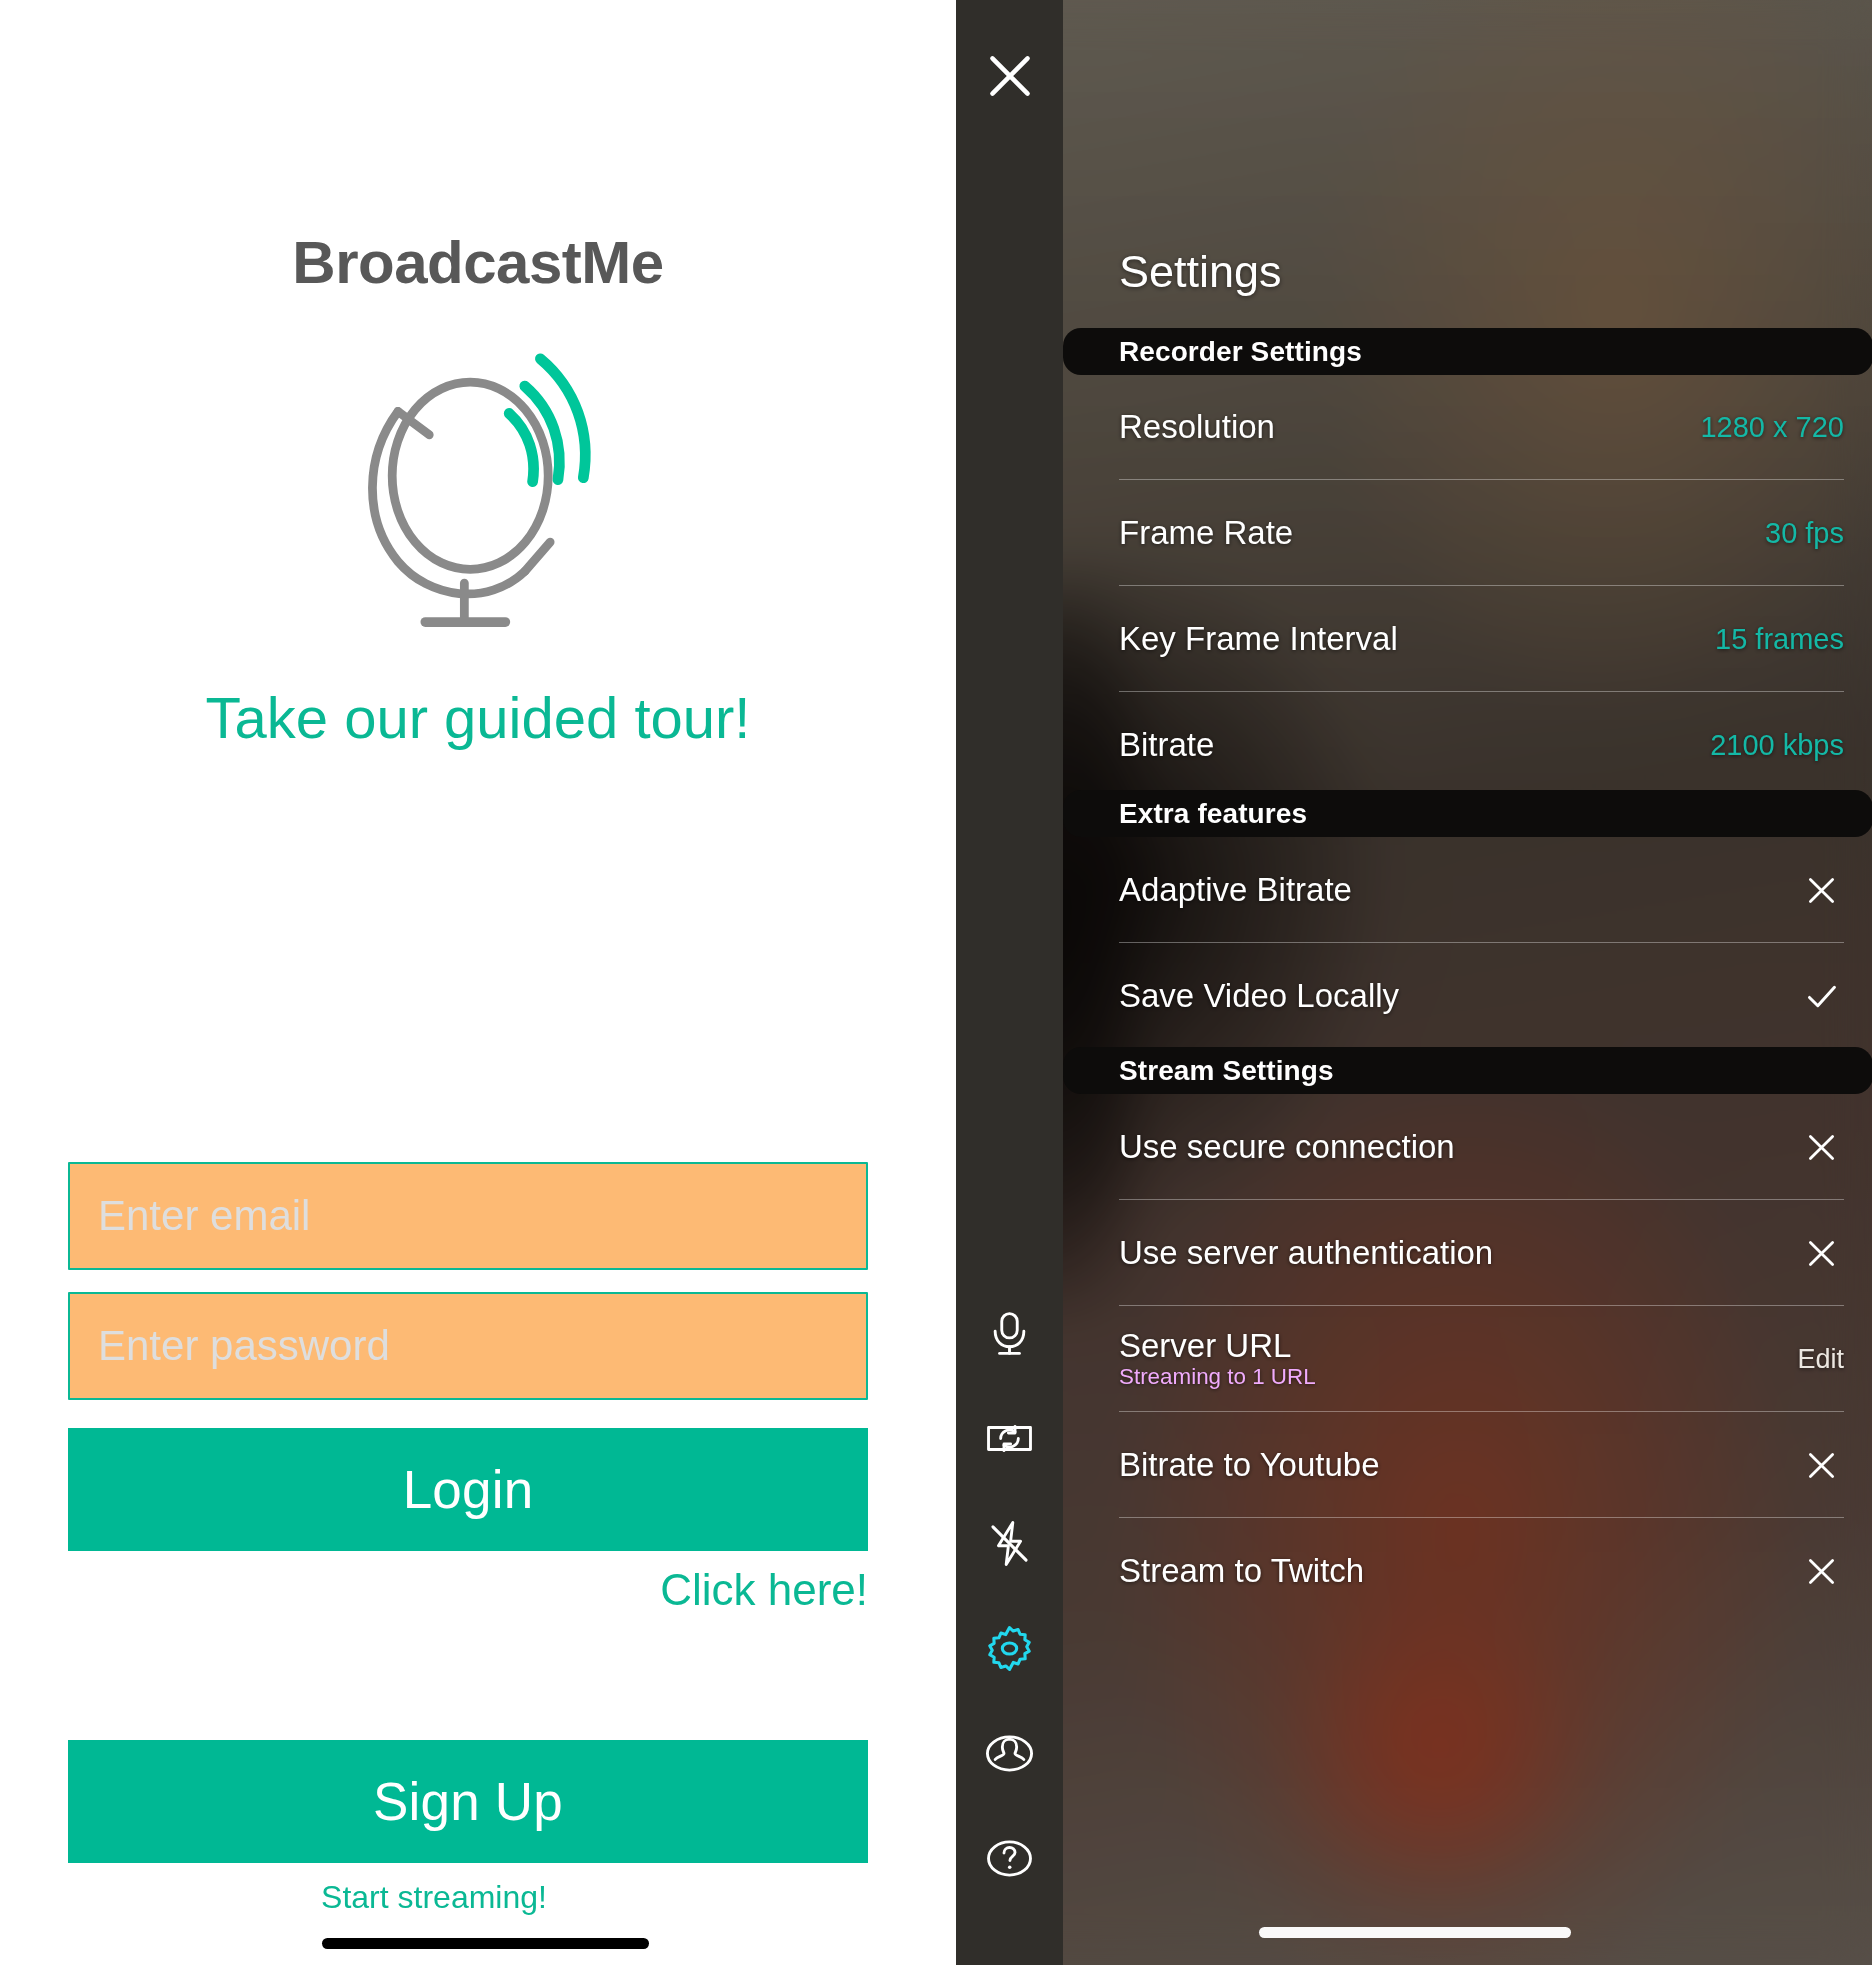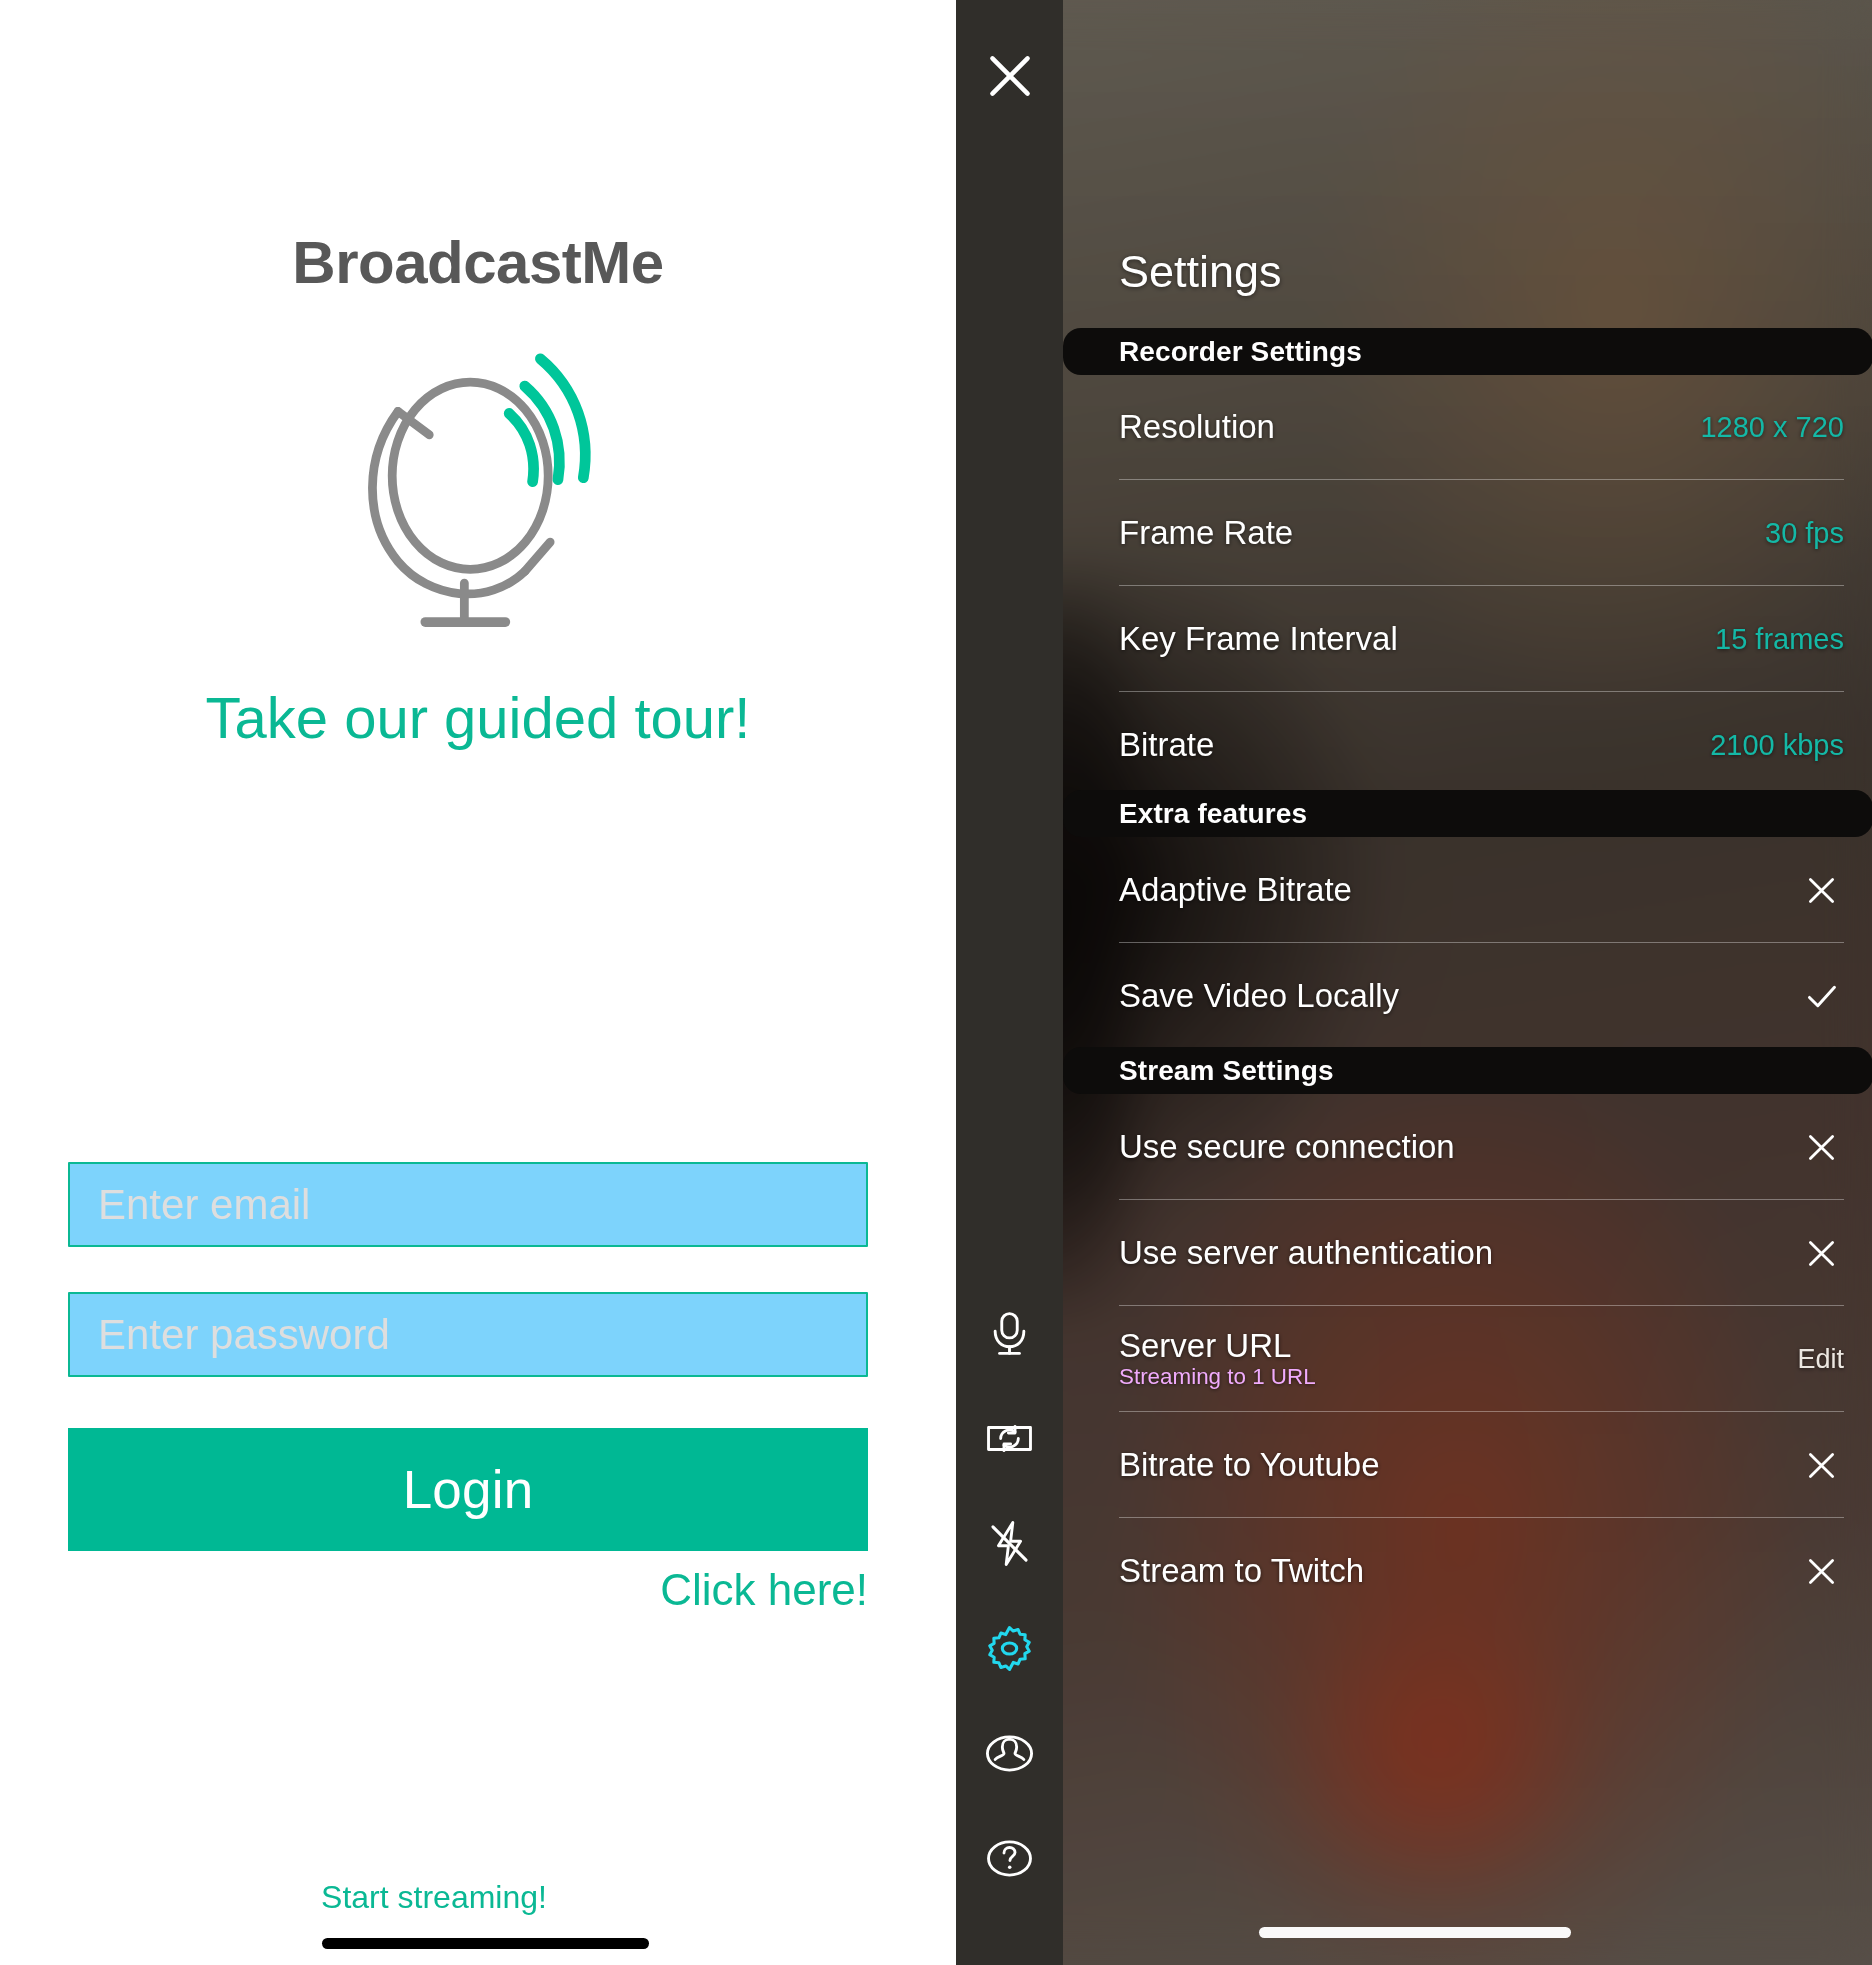--- a/index.html
+++ b/index.html
@@ -40,24 +40,24 @@
 
   .tour-link{
     position:absolute;left:0;right:0;top:683px;
     text-align:center;
     font-size:58px;
     color:#0ab894;
     line-height:1.2;
   }
 
   .field{
-    position:absolute;left:68px;width:800px;height:85px;
+    position:absolute;left:68px;width:800px;height:108px;
     box-sizing:border-box;
     border:2.9px solid #0bb894;
-    background:#7dd3fc;
+    background:#fdba74;
     border-radius:1px;
   }
   .field-email{top:1162px;}
   .field-pass{top:1292px;}
   .field input{
     width:100%;height:100%;
     box-sizing:border-box;
     border:0;outline:0;background:transparent;
     padding:0 28px;
     font-family:"Liberation Sans", sans-serif;
@@ -270,20 +270,21 @@
     </div>
 
     <div class="field field-pass">
       <input type="password" placeholder="Enter password" style="">
     </div>
 
     <button class="btn-primary btn-login">Login</button>
 
     <div class="link-click-here">Click here!</div>
 
+    <button class="btn-primary btn-signup">Sign Up</button>
 
     <div class="link-start-streaming">Start streaming!</div>
 
     <div class="home-bar-left"></div>
   </div>
 
   <div class="broadcast-panel">
 
     <div class="camera-preview">
       <div class="cam-base"></div>

